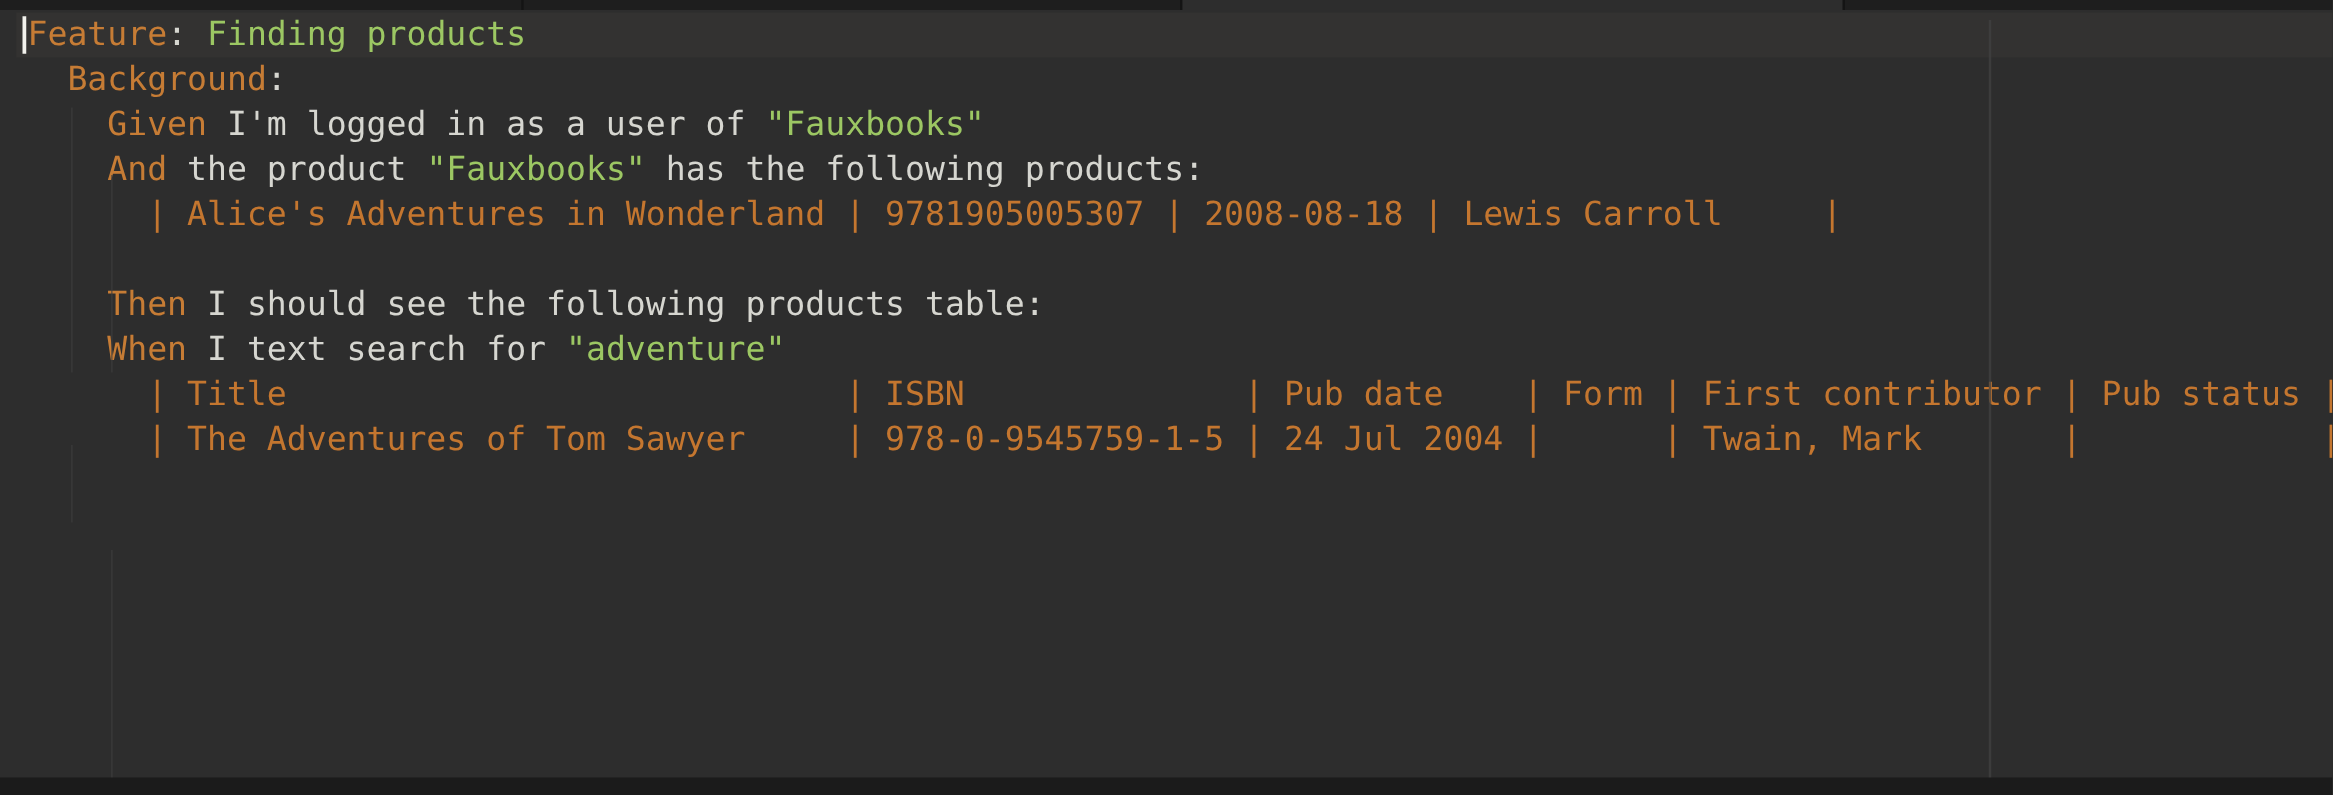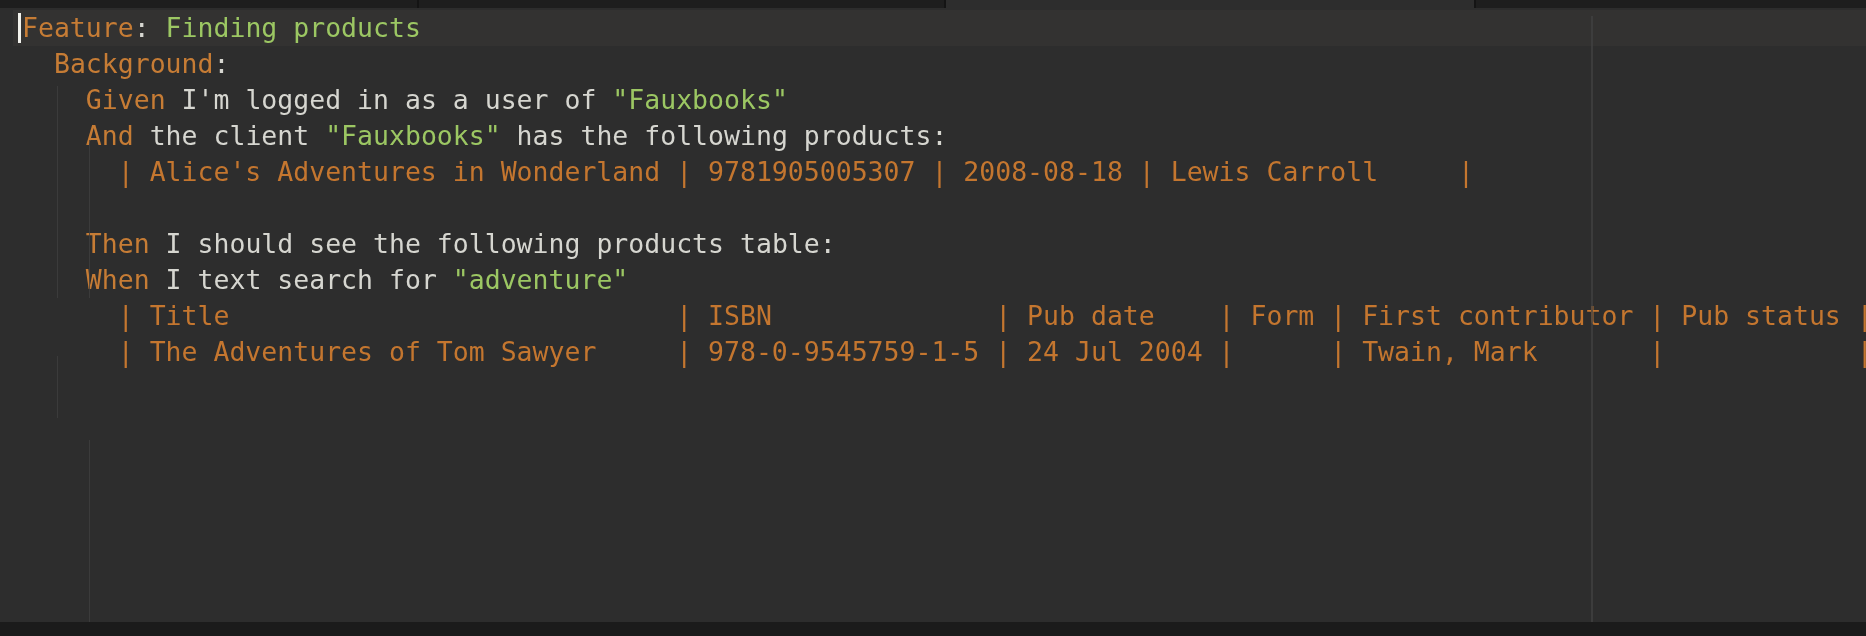--- a/index.html
+++ b/index.html
@@ -62,21 +62,21 @@
     <span class="tab t2"></span>
     <span class="tab t3"></span>
     <span class="tab t4"></span>
   </div>
 
   <div class="editor">
     <div>
         <div class="line hl"><span class="kw">Feature</span><span class="txt">:</span><span class="str"> Finding products</span><span class="caret"></span></div>
         <div class="line"><span class="txt">  </span><span class="kw">Background</span><span class="txt">:</span></div>
         <div class="line"><span class="txt">    </span><span class="kw">Given</span><span class="txt"> I'm logged in as a user of </span><span class="str">"Fauxbooks"</span></div>
-        <div class="line"><span class="txt">    </span><span class="kw">And</span><span class="txt"> the client </span><span class="str">"Fauxbooks"</span><span class="txt"> has the following products:</span></div>
+        <div class="line"><span class="txt">    </span><span class="kw">And</span><span class="txt"> the product </span><span class="str">"Fauxbooks"</span><span class="txt"> has the following products:</span></div>
         <div class="line"><span class="tbl">      | Alice's Adventures in Wonderland | 9781905005307 | 2008-08-18 | Lewis Carroll     |</span></div>
         <div class="line"></div>
         <div class="line"><span class="txt">    </span><span class="kw">Then</span><span class="txt"> I should see the following products table:</span></div>
         <div class="line"><span class="txt">    </span><span class="kw">When</span><span class="txt"> I text search for </span><span class="str">"adventure"</span></div>
         <div class="line"><span class="tbl">      | Title                            | ISBN              | Pub date    | Form | First contributor | Pub status |</span></div>
         <div class="line"><span class="tbl">      | The Adventures of Tom Sawyer     | 978-0-9545759-1-5 | 24 Jul 2004 |      | Twain, Mark       |            |</span></div>
         <div class="line"></div>
       </div>
     <div class="ruler"></div>
     <div class="guide g1"></div>

